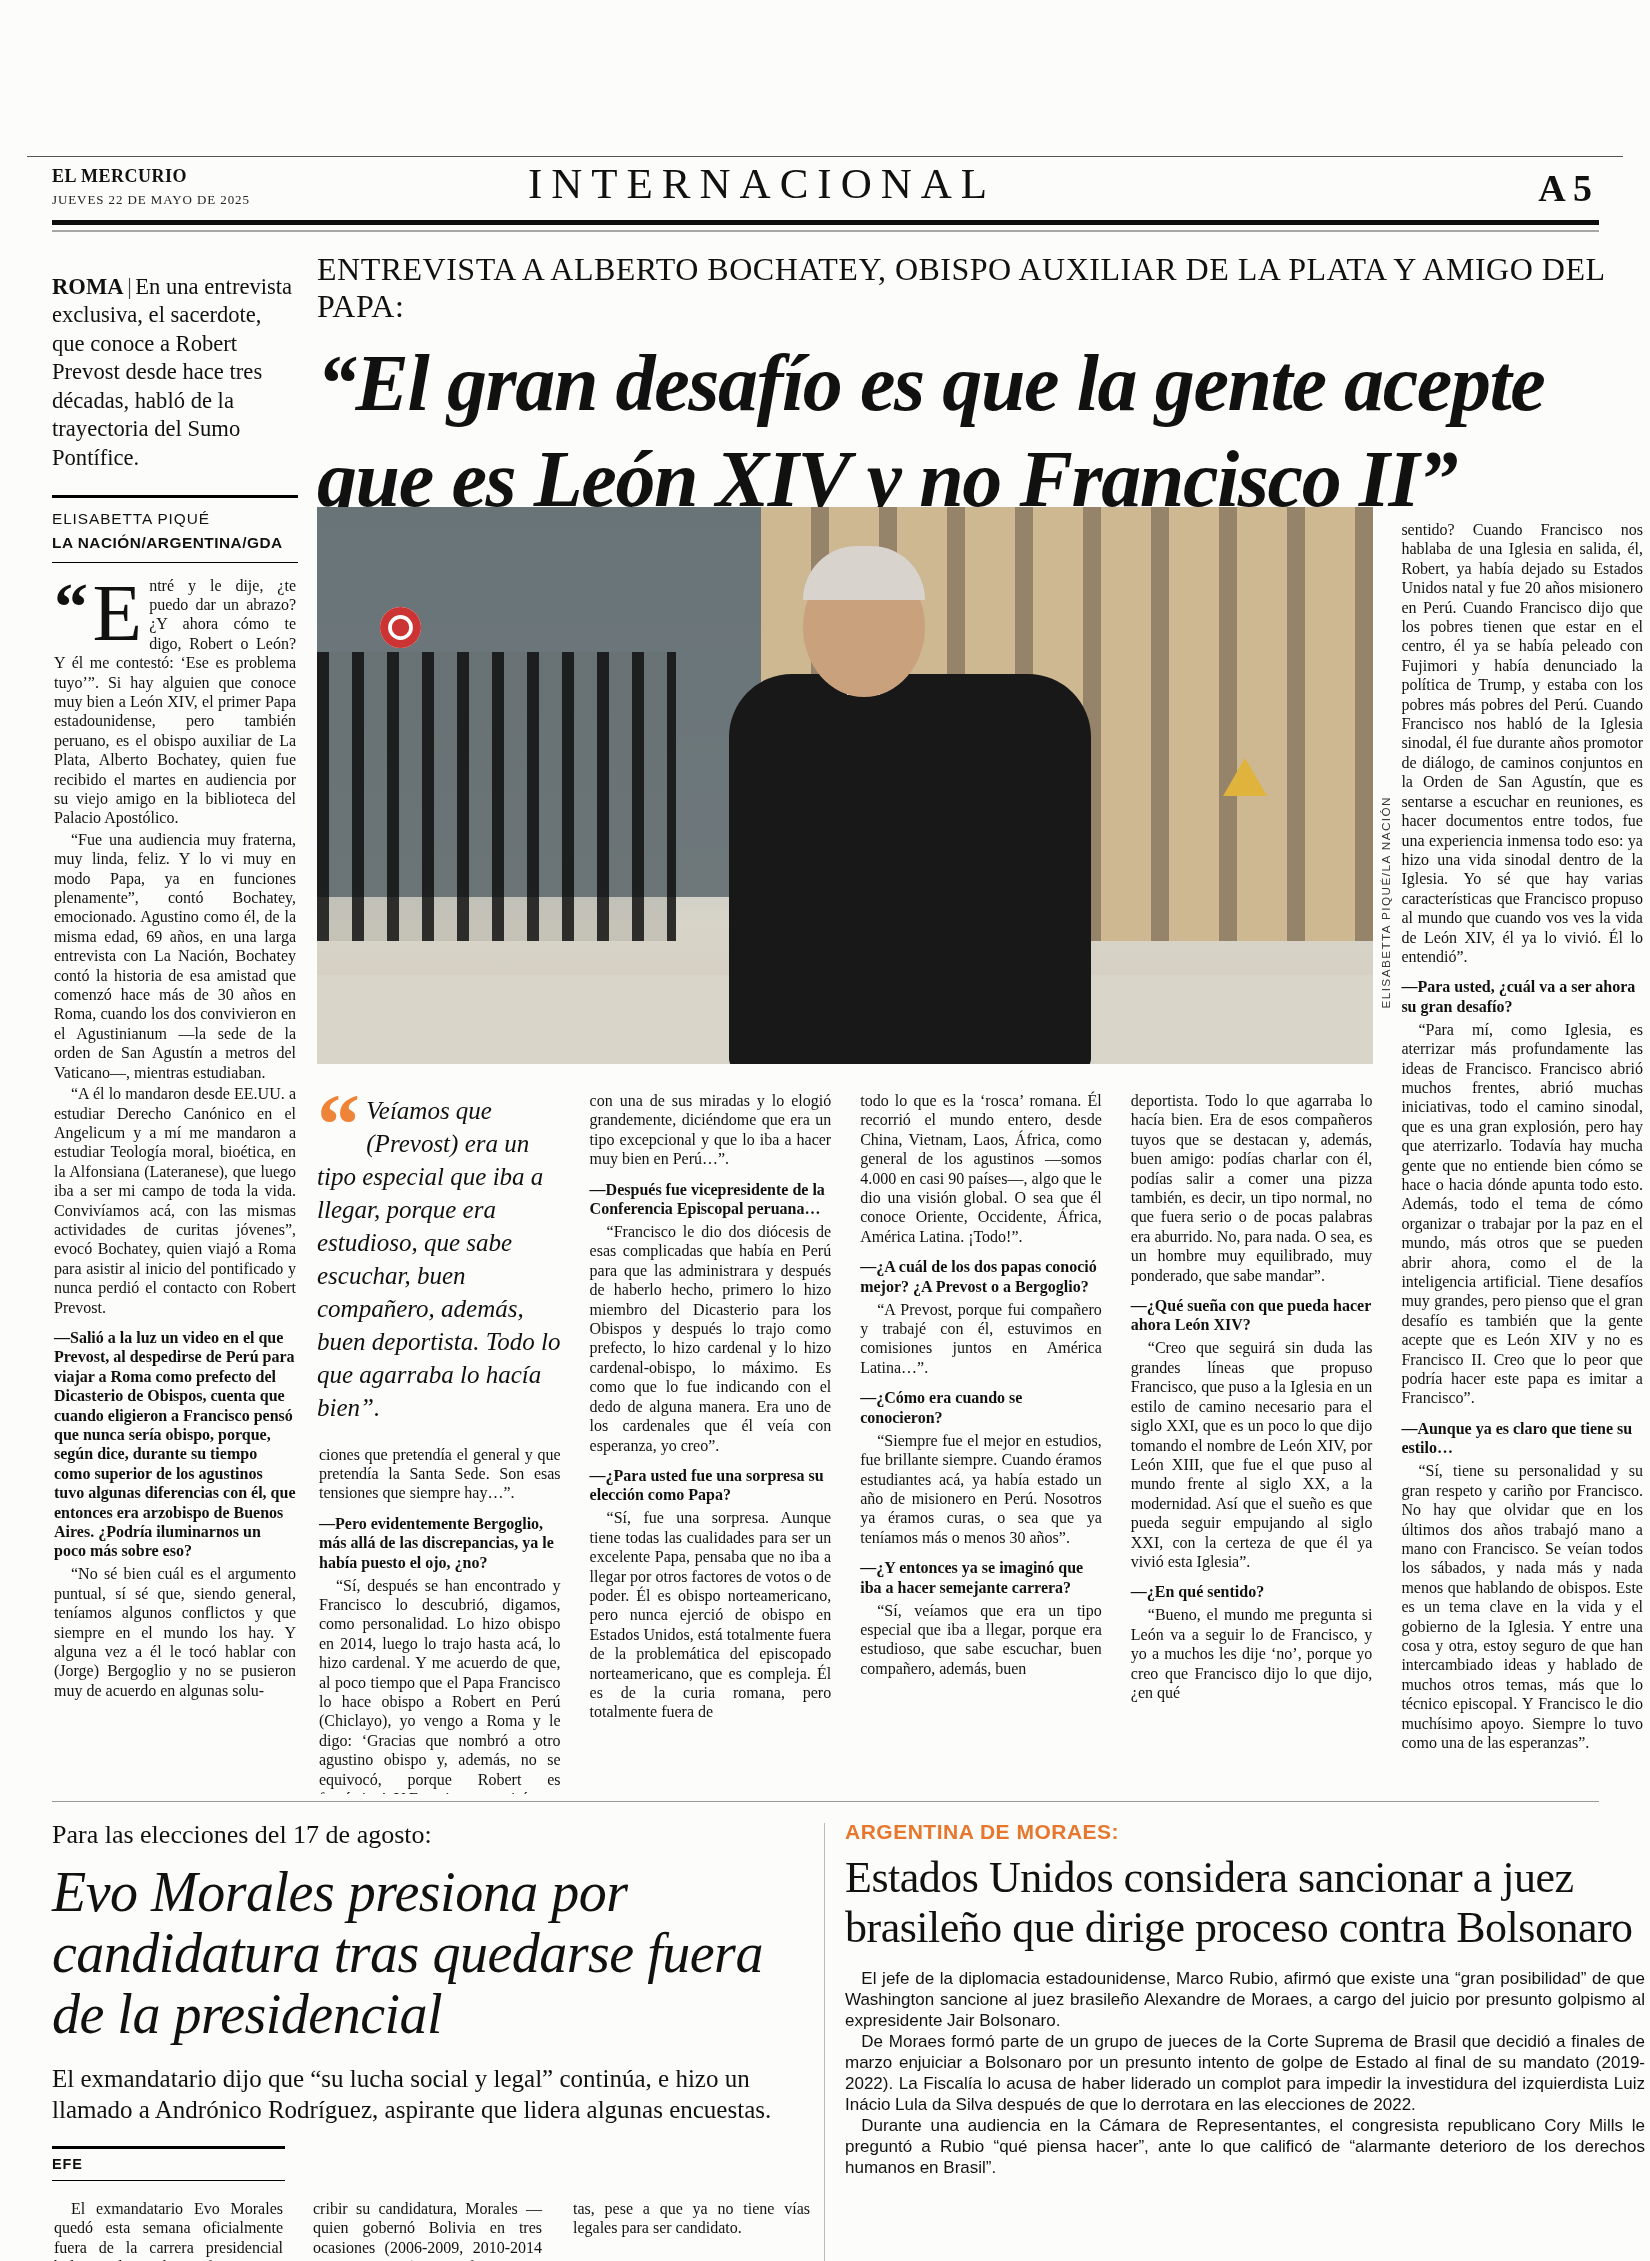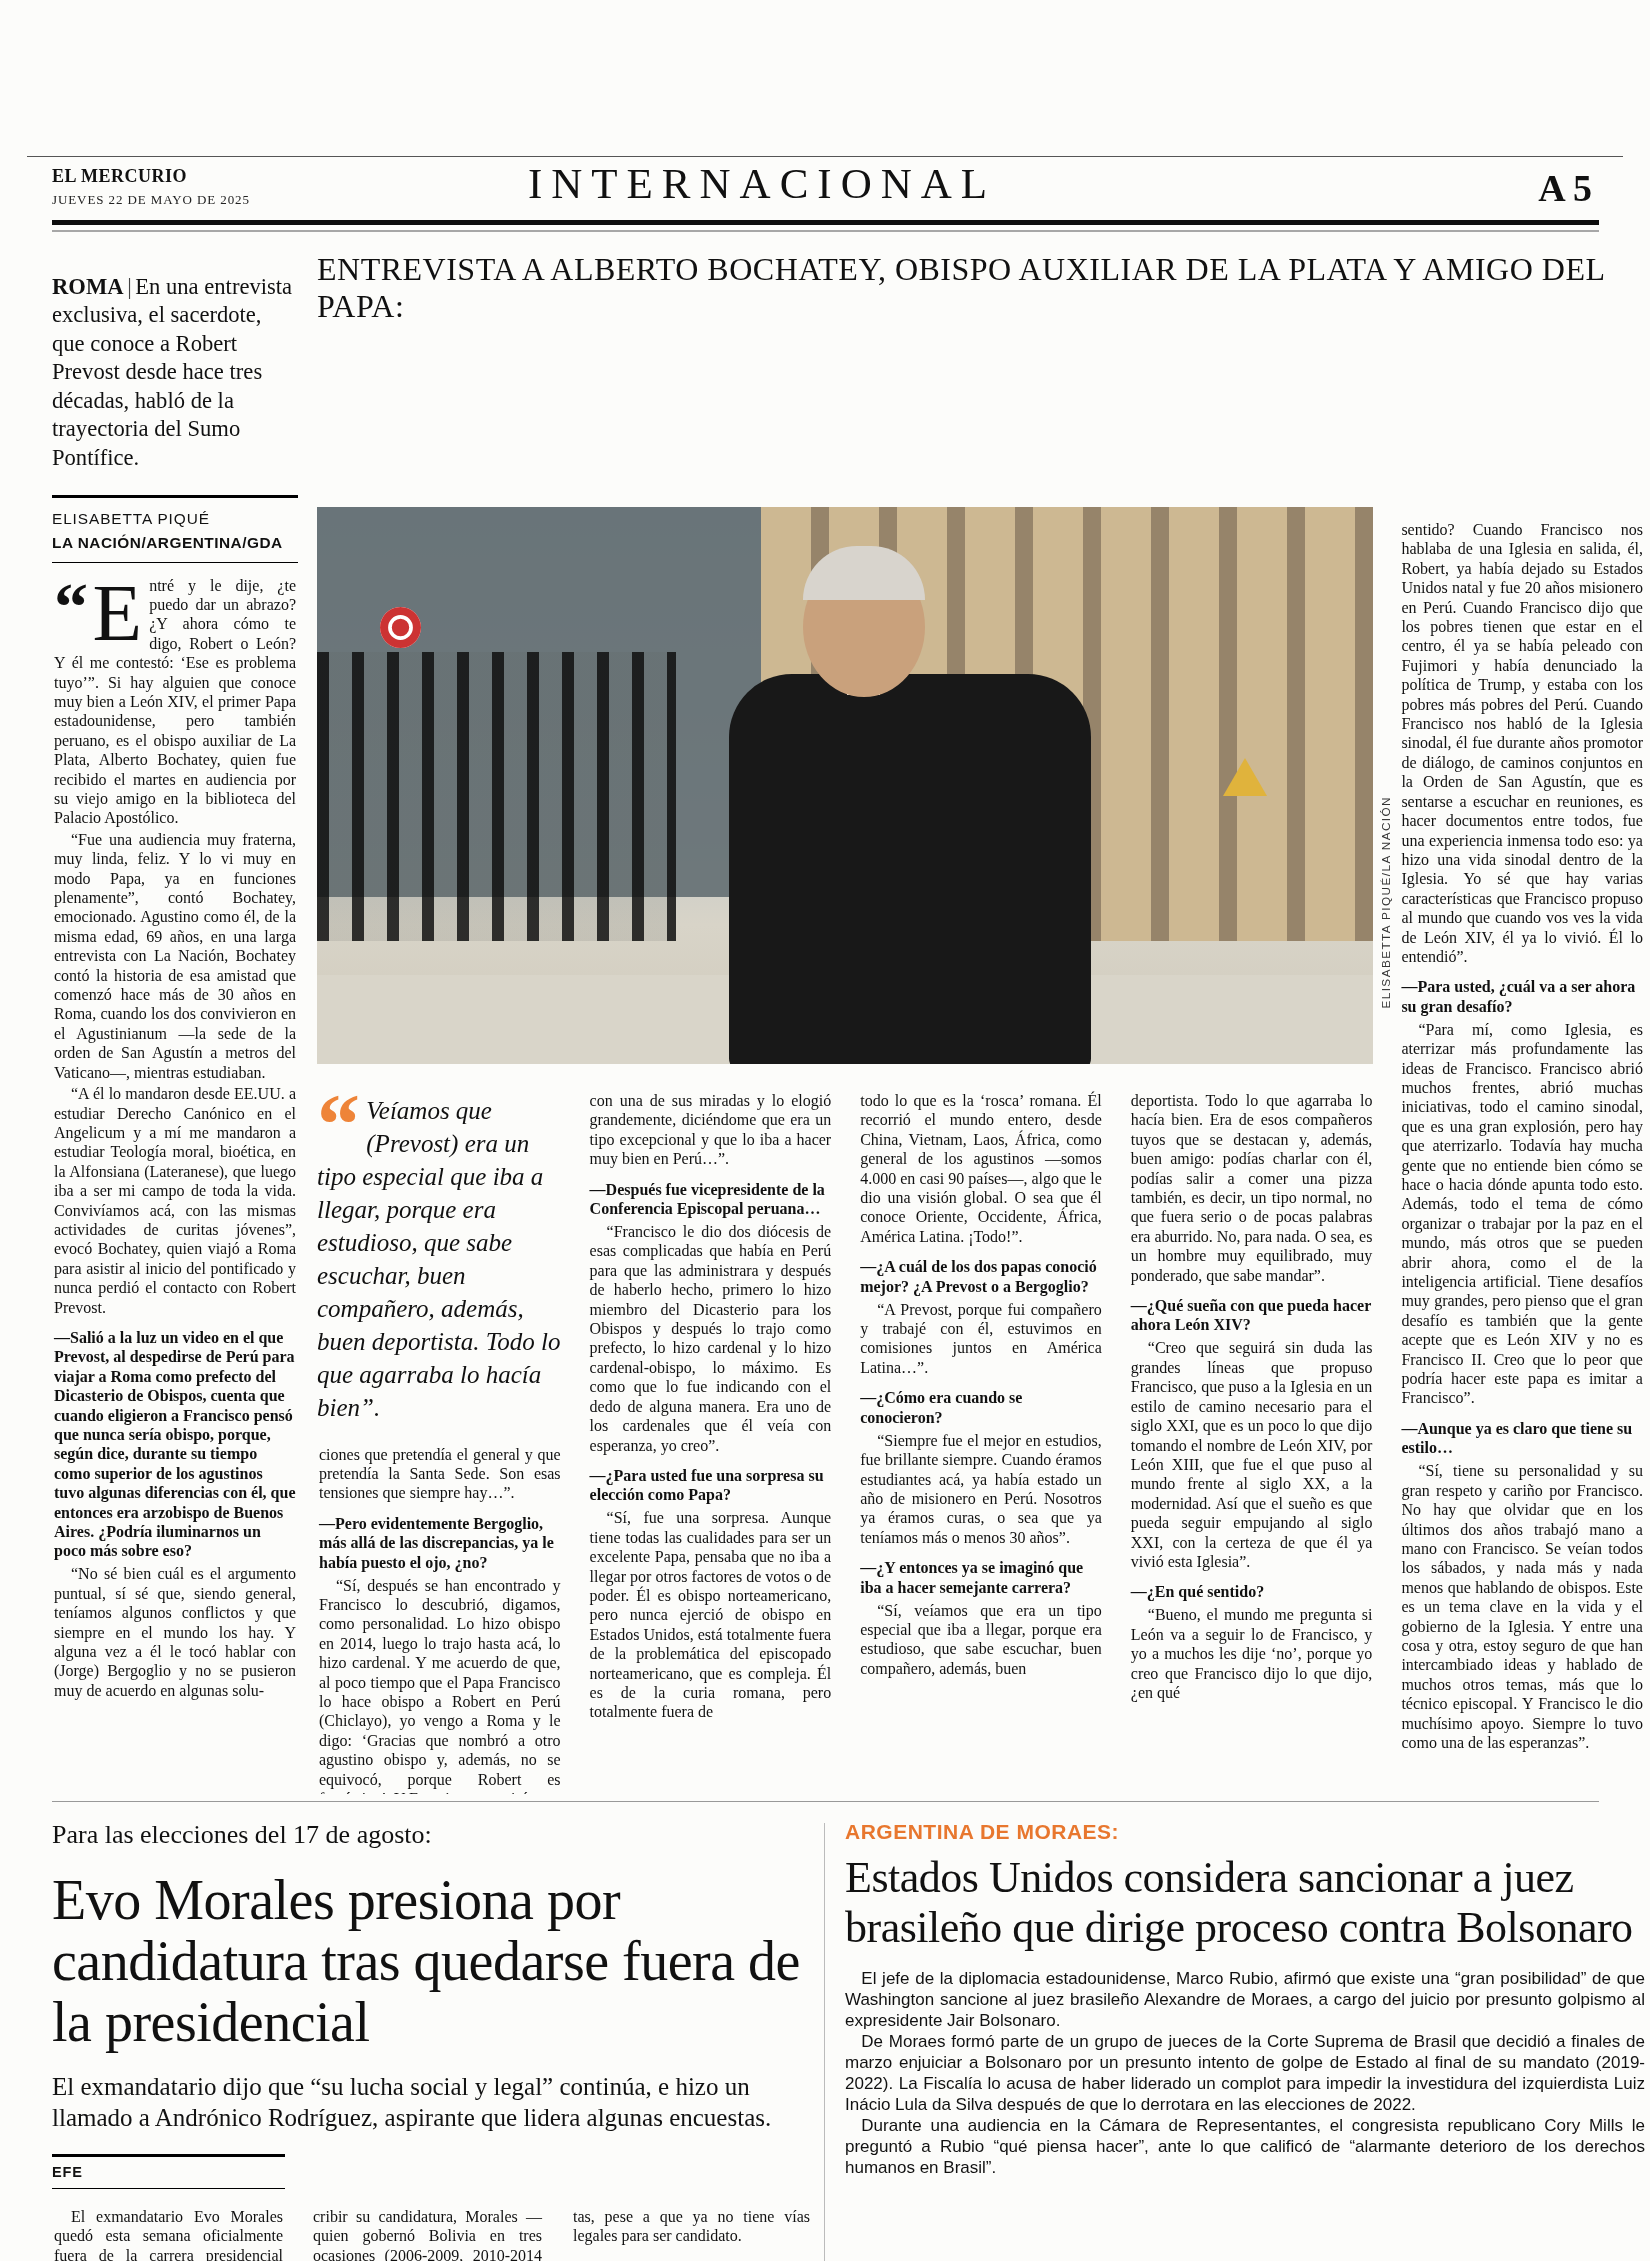--- a/index.html
+++ b/index.html
@@ -100,20 +100,21 @@
     <div class="bodytext">
         <p class="p0"><span class="bigq">“</span><span class="dropcap">E</span>ntré y le dije, ¿te puedo dar un abrazo? ¿Y ahora cómo te digo, Robert o León? Y él me contestó: ‘Ese es problema tuyo’”. Si hay alguien que conoce muy bien a León XIV, el primer Papa estadounidense, pero también peruano, es el obispo auxiliar de La Plata, Alberto Bochatey, quien fue recibido el martes en audiencia por su viejo amigo en la biblioteca del Palacio Apostólico.</p>
         <p class="p">“Fue una audiencia muy fraterna, muy linda, feliz. Y lo vi muy en modo Papa, ya en funciones plenamente”, contó Bochatey, emocionado. Agustino como él, de la misma edad, 69 años, en una larga entrevista con La Nación, Bochatey contó la historia de esa amistad que comenzó hace más de 30 años en Roma, cuando los dos convivieron en el Agustinianum —la sede de la orden de San Agustín a metros del Vaticano—, mientras estudiaban.</p>
         <p class="p">“A él lo mandaron desde EE.UU. a estudiar Derecho Canónico en el Angelicum y a mí me mandaron a estudiar Teología moral, bioética, en la Alfonsiana (Lateranese), que luego iba a ser mi campo de toda la vida. Convivíamos acá, con las mismas actividades de curitas jóvenes”, evocó Bochatey, quien viajó a Roma para asistir al inicio del pontificado y nunca perdió el contacto con Robert Prevost.</p>
         <p class="q">—Salió a la luz un video en el que Prevost, al despedirse de Perú para viajar a Roma como prefecto del Dicasterio de Obispos, cuenta que cuando eligieron a Francisco pensó que nunca sería obispo, porque, según dice, durante su tiempo como superior de los agustinos tuvo algunas diferencias con él, que entonces era arzobispo de Buenos Aires. ¿Podría iluminarnos un poco más sobre eso?</p>
         <p class="p">“No sé bien cuál es el argumento puntual, sí sé que, siendo general, teníamos algunos conflictos y que siempre en el mundo los hay. Y alguna vez a él le tocó hablar con (Jorge) Bergoglio y no se pusieron muy de acuerdo en algunas solu-</p>
       </div>
   </aside>
 
   <div id="iv-kicker">ENTREVISTA A ALBERTO BOCHATEY, OBISPO AUXILIAR DE LA PLATA Y AMIGO DEL PAPA:</div>
+  <h1 id="iv-headline"><span>“El gran desafío es que la gente acepte</span><br><span>que es León XIV y no Francisco II”</span></h1>
 
   <div id="iv-main">
     <div id="iv-cols">
       <div class="icol under">
         <div id="pullquote">
           <span class="pq-mark">“</span>
           <span class="pq-text">Veíamos que (Prevost) era un tipo especial que iba a llegar, porque era estudioso, que sabe escuchar, buen compañero, además, buen deportista. Todo lo que agarraba lo hacía bien”.</span>
         </div>
         <div class="bodytext">
             <p class="p0">ciones que pretendía el general y que pretendía la Santa Sede. Son esas tensiones que siempre hay…”.</p>
@@ -165,21 +166,21 @@
       <div class="ph-hair"></div>
     </div>
     <div id="iv-photo-credit" class="vcredit">ELISABETTA PIQUÉ/LA NACIÓN</div>
   </div>
 
   <div id="hdivider"></div>
   <div id="vdivider"></div>
 
   <section id="morales">
     <div class="kicker-serif">Para las elecciones del 17 de agosto:</div>
-    <h2 id="m-headline" style="margin:20px 0 0 0;font-weight:normal;">Evo Morales presiona por candidatura tras quedarse fuera de la presidencial</h2>
+    <h2 id="m-headline" style="margin:12px 0 0 0;font-weight:normal;font-style:italic;">Evo Morales presiona por candidatura tras quedarse fuera de la presidencial</h2>
     <div id="m-deck">El exmandatario dijo que “su lucha social y legal” continúa, e hizo un llamado a Andrónico Rodríguez, aspirante que lidera algunas encuestas.</div>
     <div id="m-byline">
       <div class="brule" style="margin-top:0;"></div>
       <div class="agency">EFE</div>
       <div class="trule"></div>
     </div>
     <div id="m-body">
       <div id="m-col1" class="m-col bodytext">
           <p class="p">El exmandatario Evo Morales quedó esta semana oficialmente fuera de la carrera presidencial boliviana luego de que fracasara su intento de registrarse como candidato para las elecciones de agosto, pero el líder cocalero asegura que su “lucha” sigue, pese a no tener vías legales para convertirse en aspirante presidencial.</p>
         </div>

